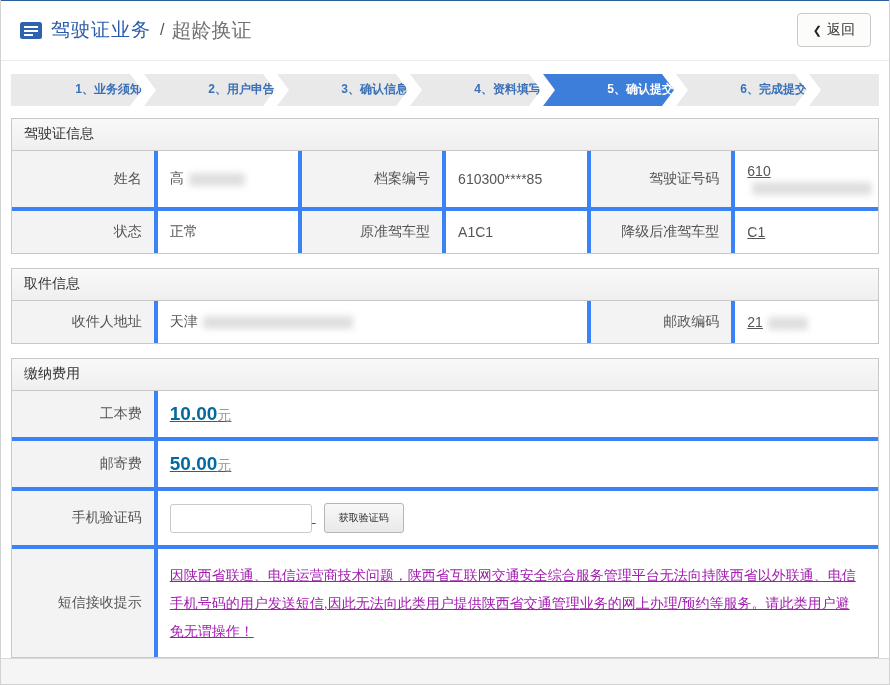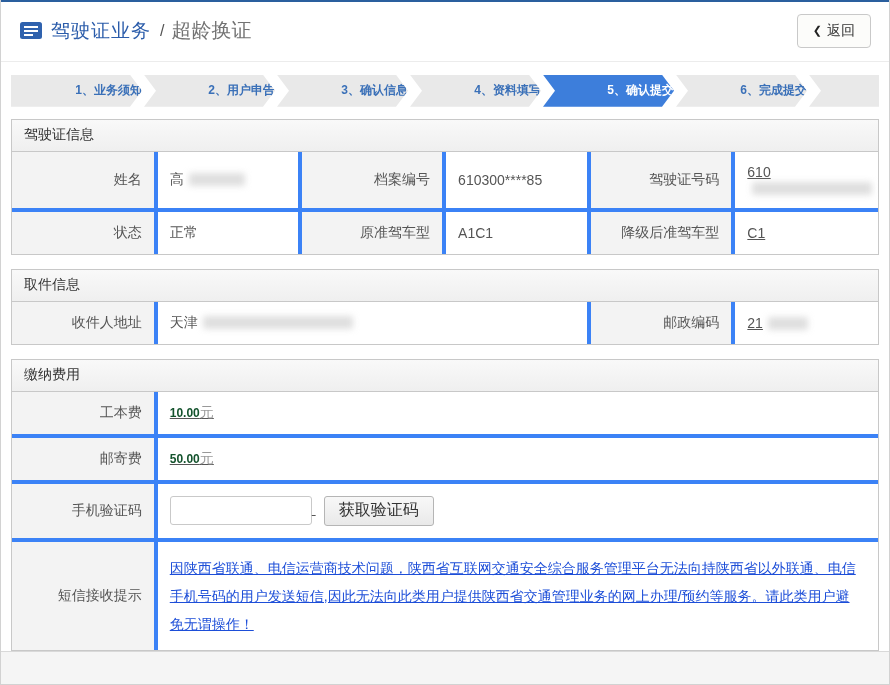--- a/index.html
+++ b/index.html
@@ -34,25 +34,25 @@
   td { border:4px solid #3b82f6; font-size:14px; color:#555; padding:12px 12px; background:#fff; }
   tr:first-child td { border-top:none; }
   tr td:first-child { border-left:none; }
   tr td:last-child { border-right:none;text-decoration:underline; }
   tr:last-child td { border-bottom:none; }
   td.lbl { background:#f3f3f3; text-align:right; color:#555; }
   .redact { display:inline-block; height:13px; background:rgba(185,185,185,0.45); filter:blur(3px); border-radius:2px; vertical-align:middle; margin-left:5px; }
   .w40{width:40px} .w56{width:56px} .w70{width:70px} .w80{width:80px} .w120{width:120px} .w150{width:150px}
 
   
-  .fee-num { color:#14532d; font-weight:bold; font-size:12px; }
+  .fee-num { color:#0369a1; font-weight:bold; font-size:19px; }
   .fee-cur { color:#999; font-size:14px; }
   .code-input { width:142px; height:29px; border:1px solid #c9c9c9; border-radius:3px; padding:0 8px; font-size:14px; font-family:inherit; vertical-align:middle; }
-  .code-btn { margin-left:8px; height:30px; padding:0 14px; background:linear-gradient(#f8f8f8,#e9e9e9); border:1px solid #b5b5b5; border-radius:3px; font-size:16px; color:#333; cursor:pointer; vertical-align:middle; font-family:inherit; }
-  .notice { color:#1d4ed8; line-height:28px; font-size:14px; padding-right:18px; }
+  .code-btn { margin-left:8px; height:30px; padding:0 14px; background:linear-gradient(#f8f8f8,#e9e9e9); border:1px solid #b5b5b5; border-radius:3px; font-size:10px; color:#333; cursor:pointer; vertical-align:middle; font-family:inherit; }
+  .notice { color:#a21caf; line-height:28px; font-size:14px; padding-right:18px; }
 
   
   .footer { margin-top:auto; border-top:1px solid #d9d9d9; background:#f5f5f5; padding:13px 56px 0 0; text-align:right; height:60px; }
 </style>
 </head>
 <body>
 
 <div class="page">
   <div class="topbar"></div>
 

